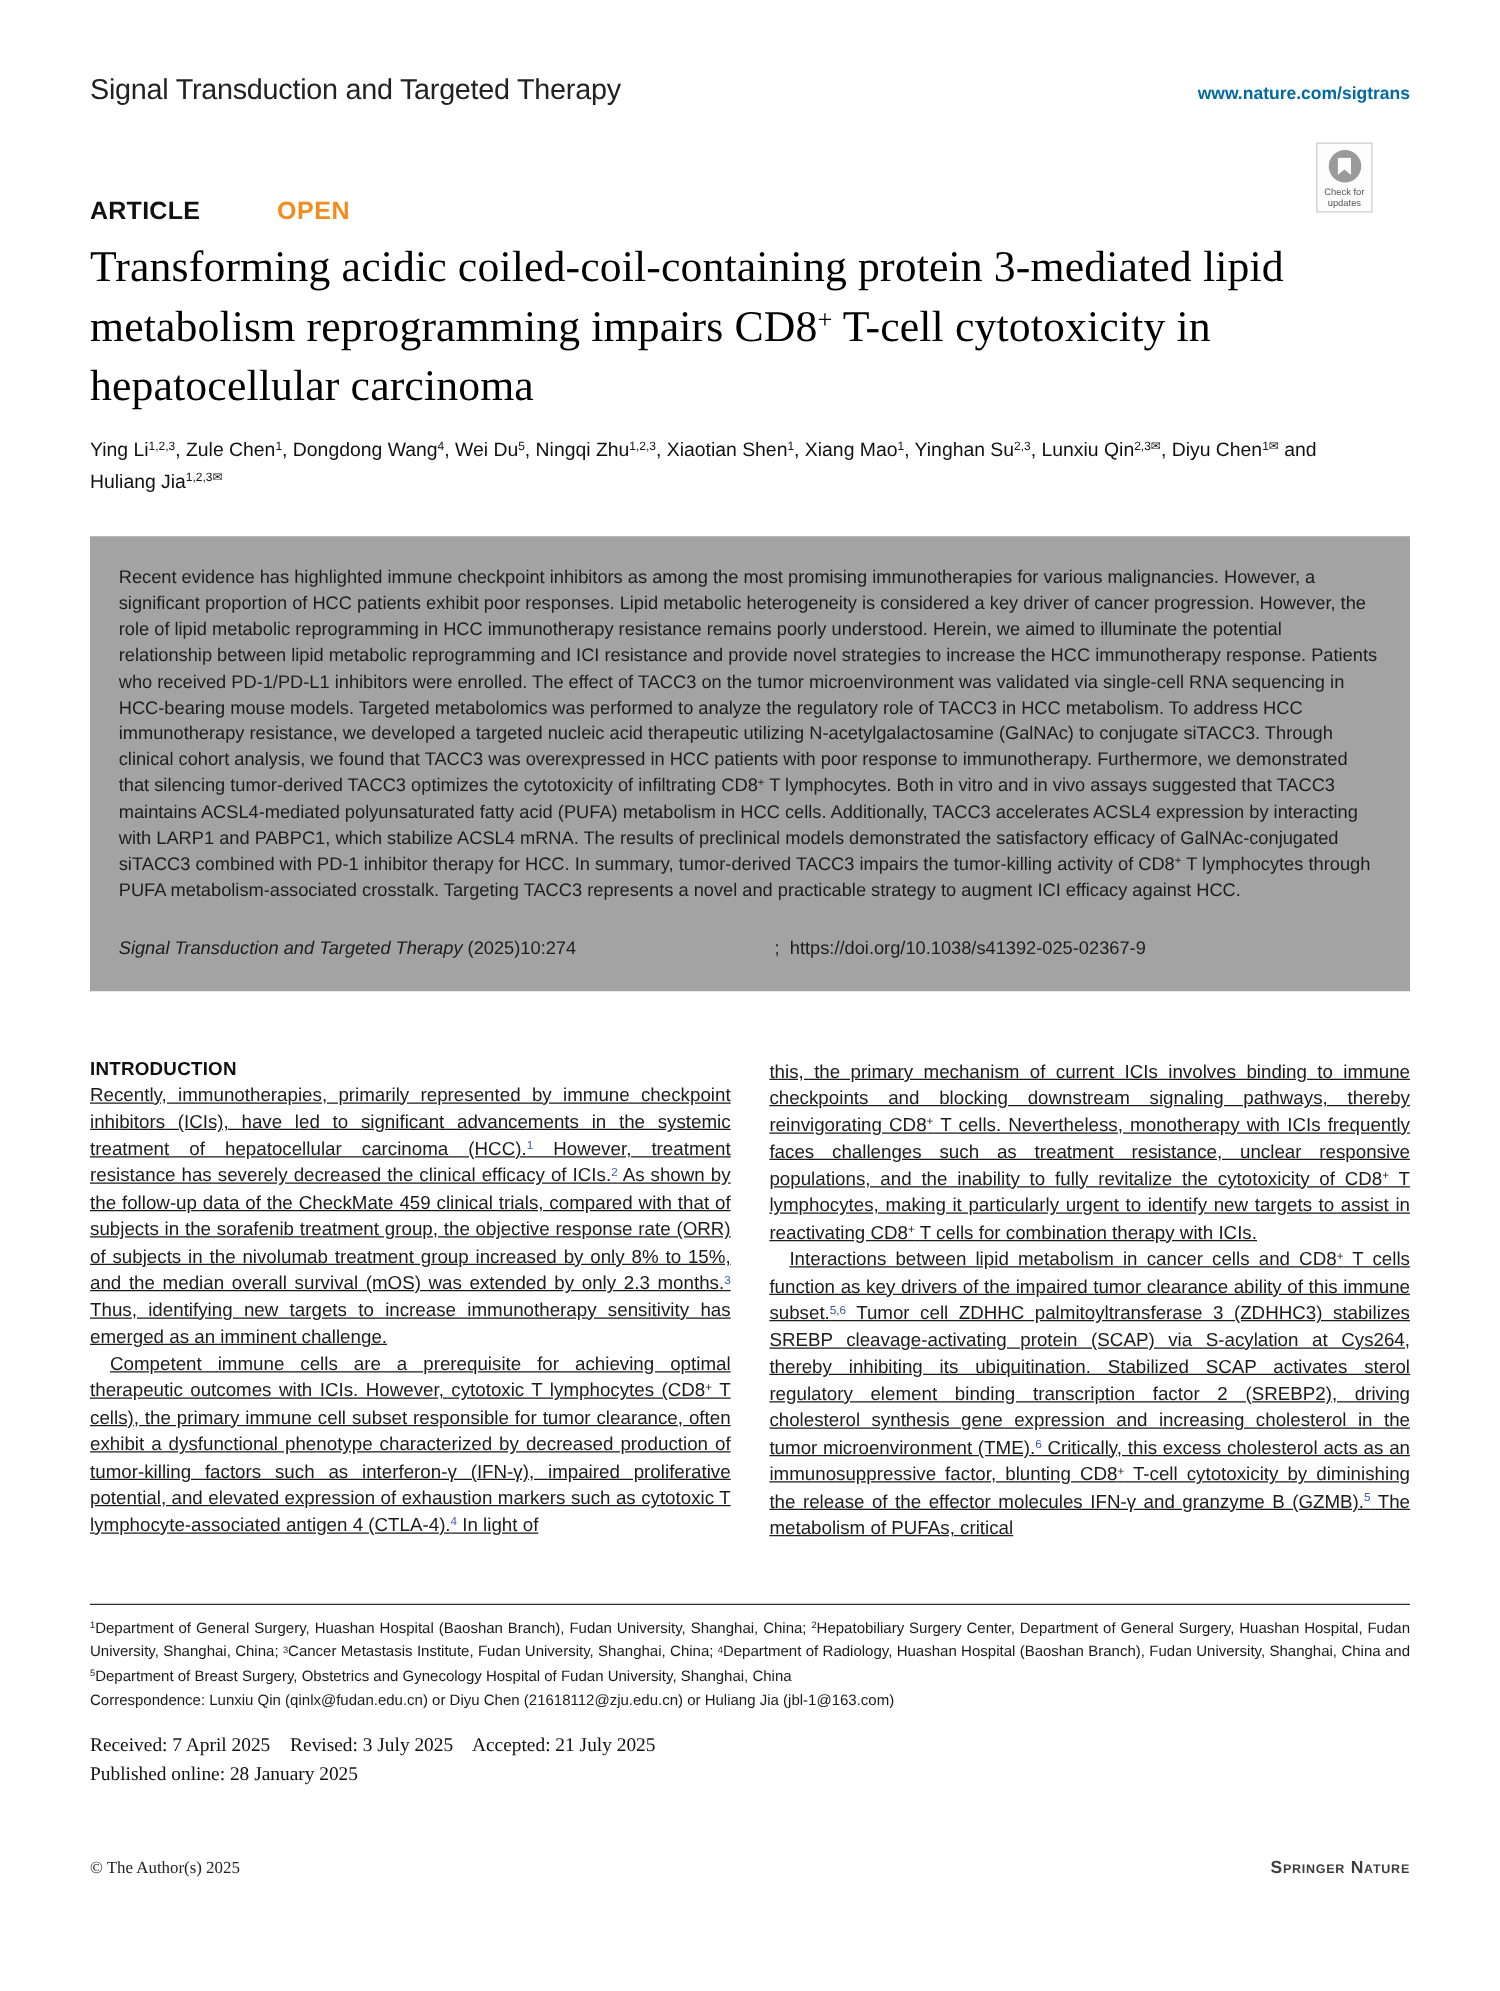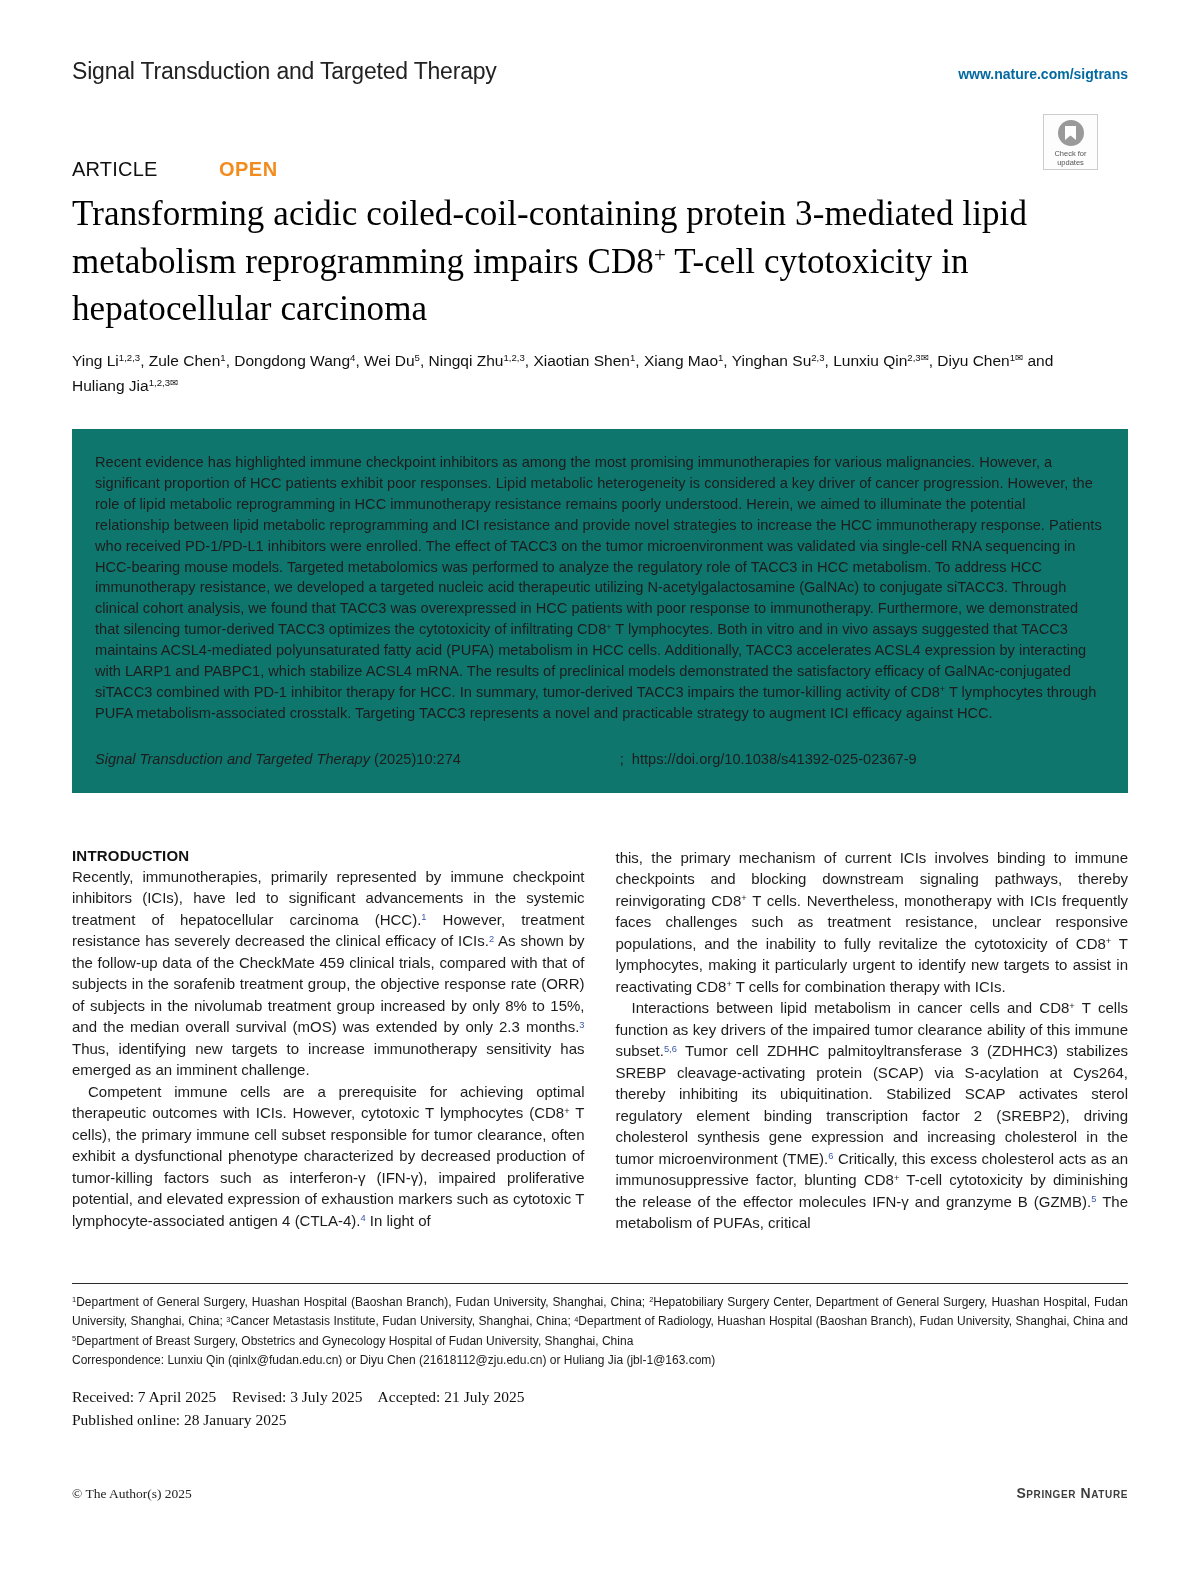--- a/index.html
+++ b/index.html
@@ -16,34 +16,34 @@
   }
 
   
   .masthead { display: flex; justify-content: space-between; align-items: baseline; }
   .journal-name { font-size: 23px; font-weight: 500; letter-spacing: -0.2px; color: #222; }
   .journal-url { font-size: 14px; font-weight: 700; color: #0369a1; }
 
   
   .crossmark {
     position: absolute; top: 114px; right: 102px;
-    width: 55px; height: 56px;
+    width: 45px; height: 56px;
     border: 1px solid #cccccc; background: #fdfdfd;
     display: flex; flex-direction: column; align-items: center;
     padding-top: 5px; cursor: pointer;
   }
   .cm-circle { width: 26px; height: 26px; border-radius: 50%; background: #9a9a9a;
     display: flex; align-items: center; justify-content: center; }
   .cm-flag { width: 11px; height: 14px; background: #ffffff;
     clip-path: polygon(0 0, 100% 0, 100% 100%, 50% 68%, 0 100%); }
   .cm-label { font-size: 7.5px; line-height: 1.25; color: #555; text-align: center; margin-top: 3px; }
 
   
   .article-kind { margin-top: 73px; }
-  .kind { font-size: 20px; font-weight: 400; letter-spacing: 0.2px; color: #111; }
+  .kind { font-size: 20px; font-weight: 700; letter-spacing: 0.2px; color: #111; }
   .open { font-size: 20px; font-weight: 700; letter-spacing: 0.5px; color: #f28c1e; margin-left: 57px; }
 
   
   .title {
     margin-top: 9px;
     font-family: "Liberation Serif", serif;
     font-weight: 400;
     font-size: 35px;
     line-height: 1.36;
     color: #000;
@@ -53,33 +53,33 @@
 
   
   .authors { margin-top: 15px; font-size: 15.5px; line-height: 1.62; color: #111; max-width: 1010px; }
 
   sup { font-size: 0.62em; line-height: 0; vertical-align: baseline; position: relative; top: -0.5em; }
   sup.ref { color: #3a57a7; }
 
   
   .abstract {
     margin-top: 31px;
-    background: #0f766e;
+    background: #a3a3a3;
     padding: 23px 24px 22px 23px;
   }
   .abstract-text { font-size: 14.6px; line-height: 20.9px; color: #1c1c1c; max-width: 1010px; }
   .citation { position: relative; margin-top: 27px; font-size: 14.6px; color: #1c1c1c; height: 20px; }
   .cit-left i { font-family: inherit; }
   .cit-doi { position: absolute; left: 52%; top: 0; white-space: nowrap; }
 
   
   .body-cols { display: flex; gap: 31px; margin-top: 54px; }
   .col { flex: 1 1 0; }
   .col h2 { font-size: 15px; font-weight: 700; letter-spacing: 0.2px; color: #111; margin-bottom: 2px; }
-  .col p { font-size: 15px; line-height: 21.5px; text-align: justify; color: #1c1c1c; }
+  .col p { font-size: 15px; line-height: 21.5px; text-align: justify; color: #1c1c1c; text-decoration: underline; }
   .col p.indent { text-indent: 16px; }
 
   
   .fn-rule { border-top: 1.5px solid #2b2b2b; margin-top: 49px; }
   .affiliations, .correspondence { font-size: 12px; line-height: 19.5px; color: #1a1a1a; text-align: justify; }
   .affiliations { margin-top: 9px; }
 
   .dates { margin-top: 17px; font-family: "Liberation Serif", serif; font-size: 15.5px; color: #111; }
   .dates span { margin-right: 12px; }
   .published { font-family: "Liberation Serif", serif; font-size: 15.5px; color: #111; margin-top: 5px; }

